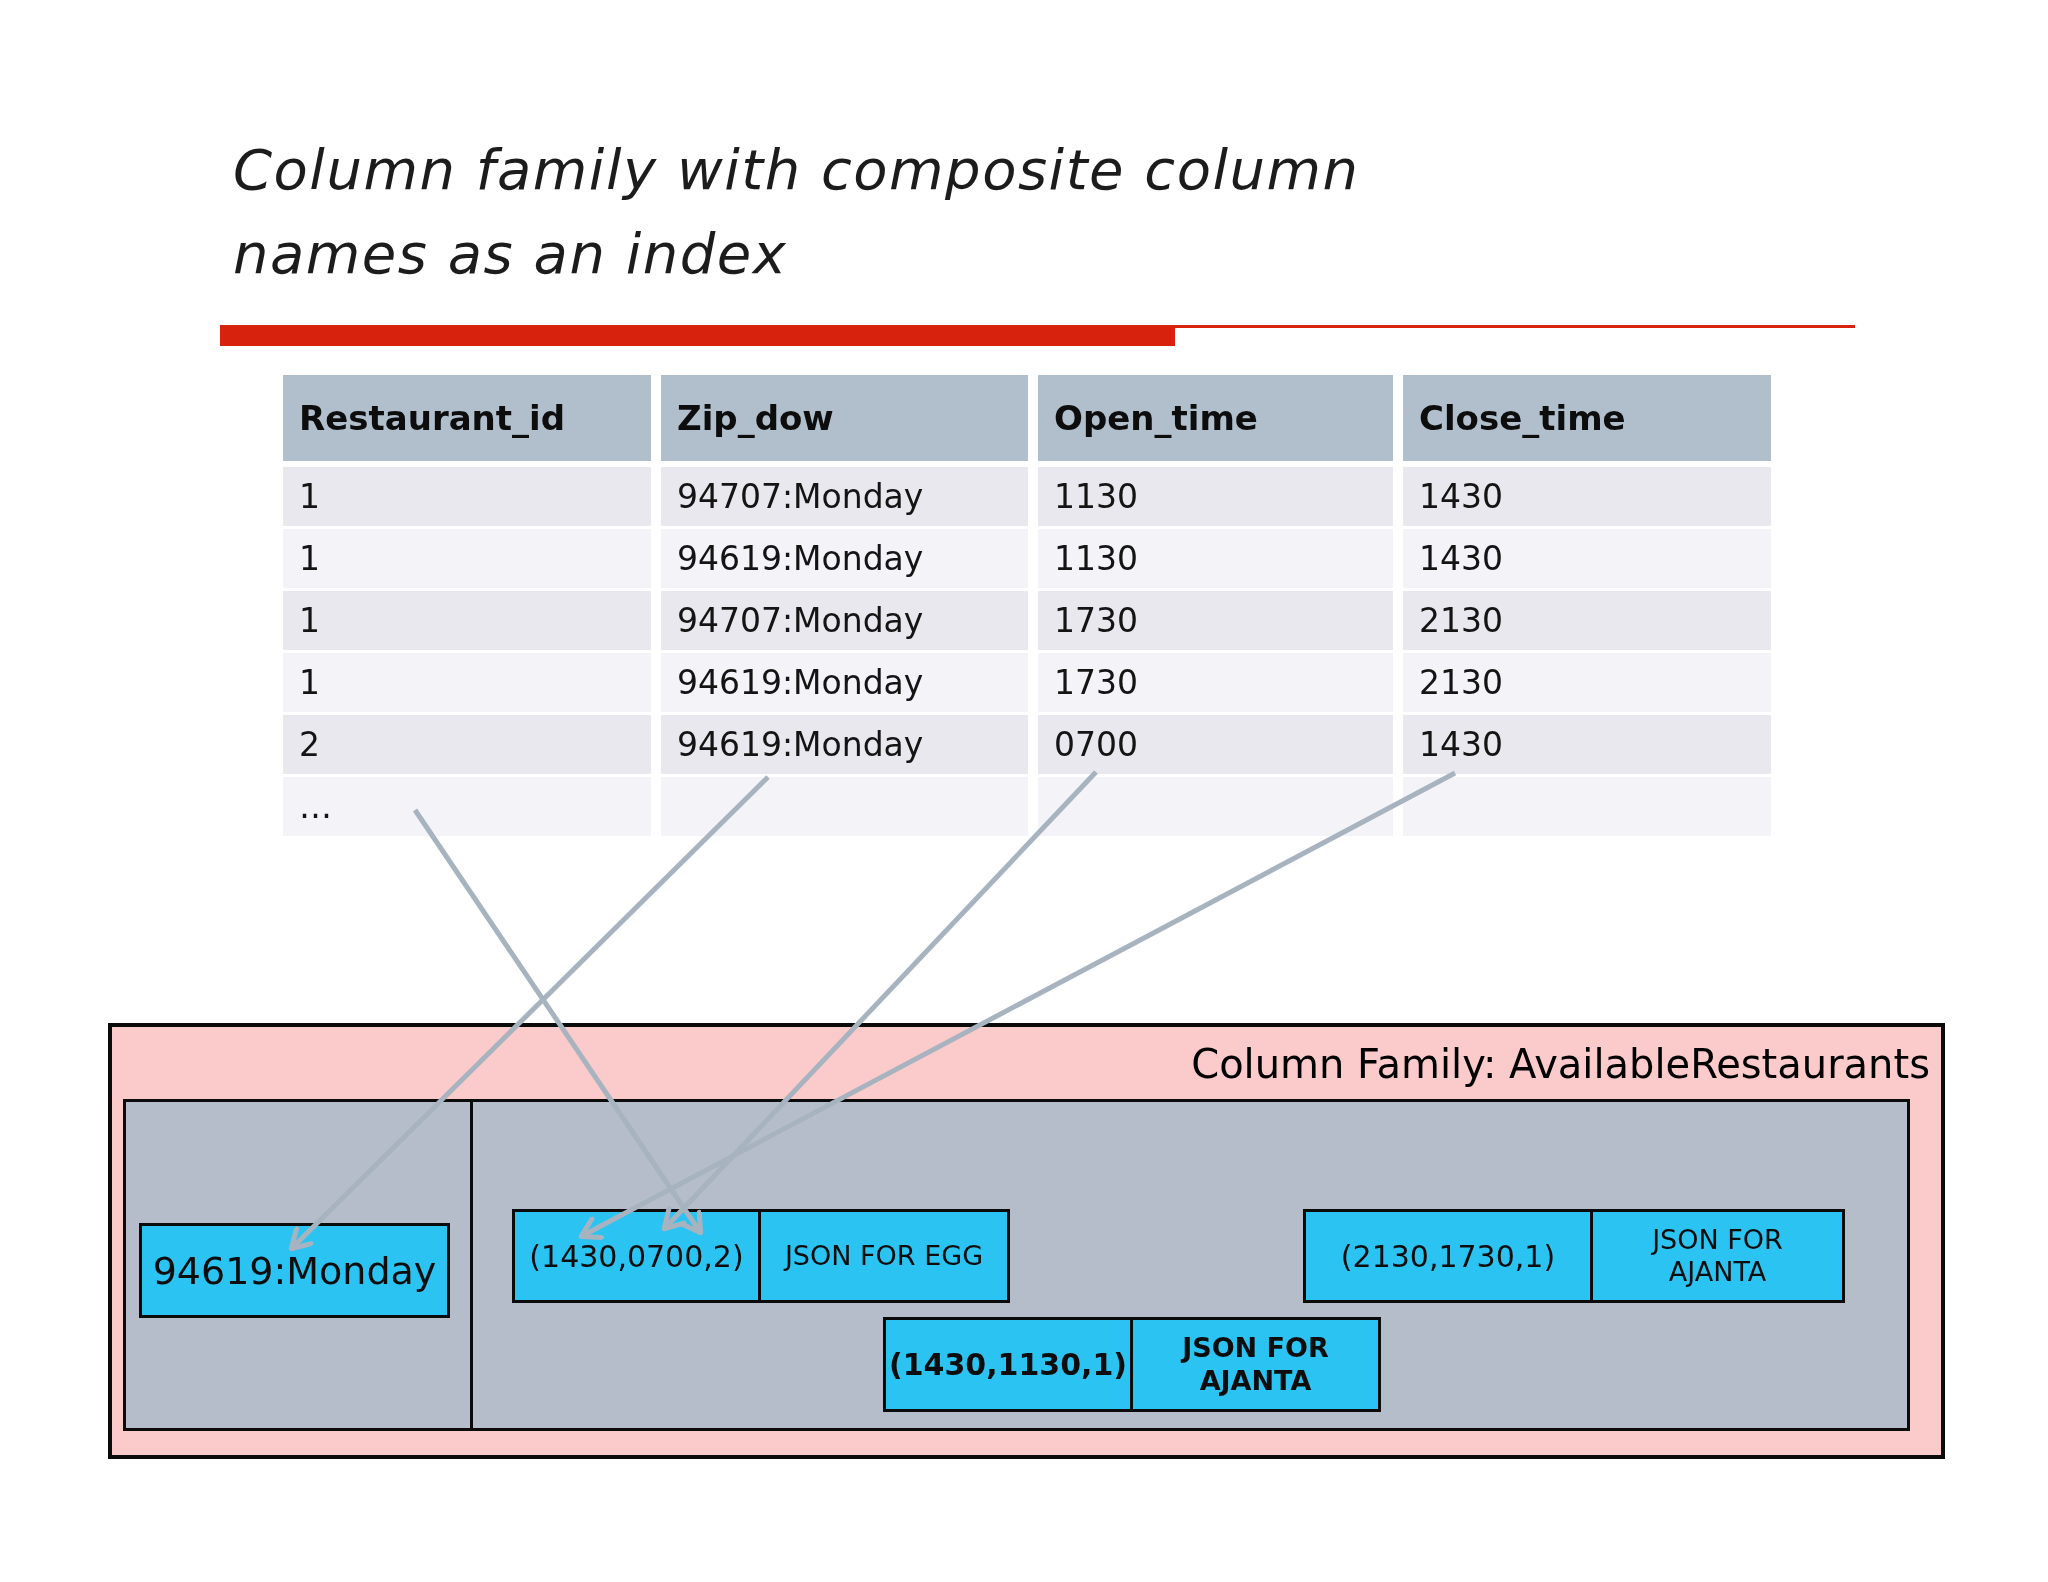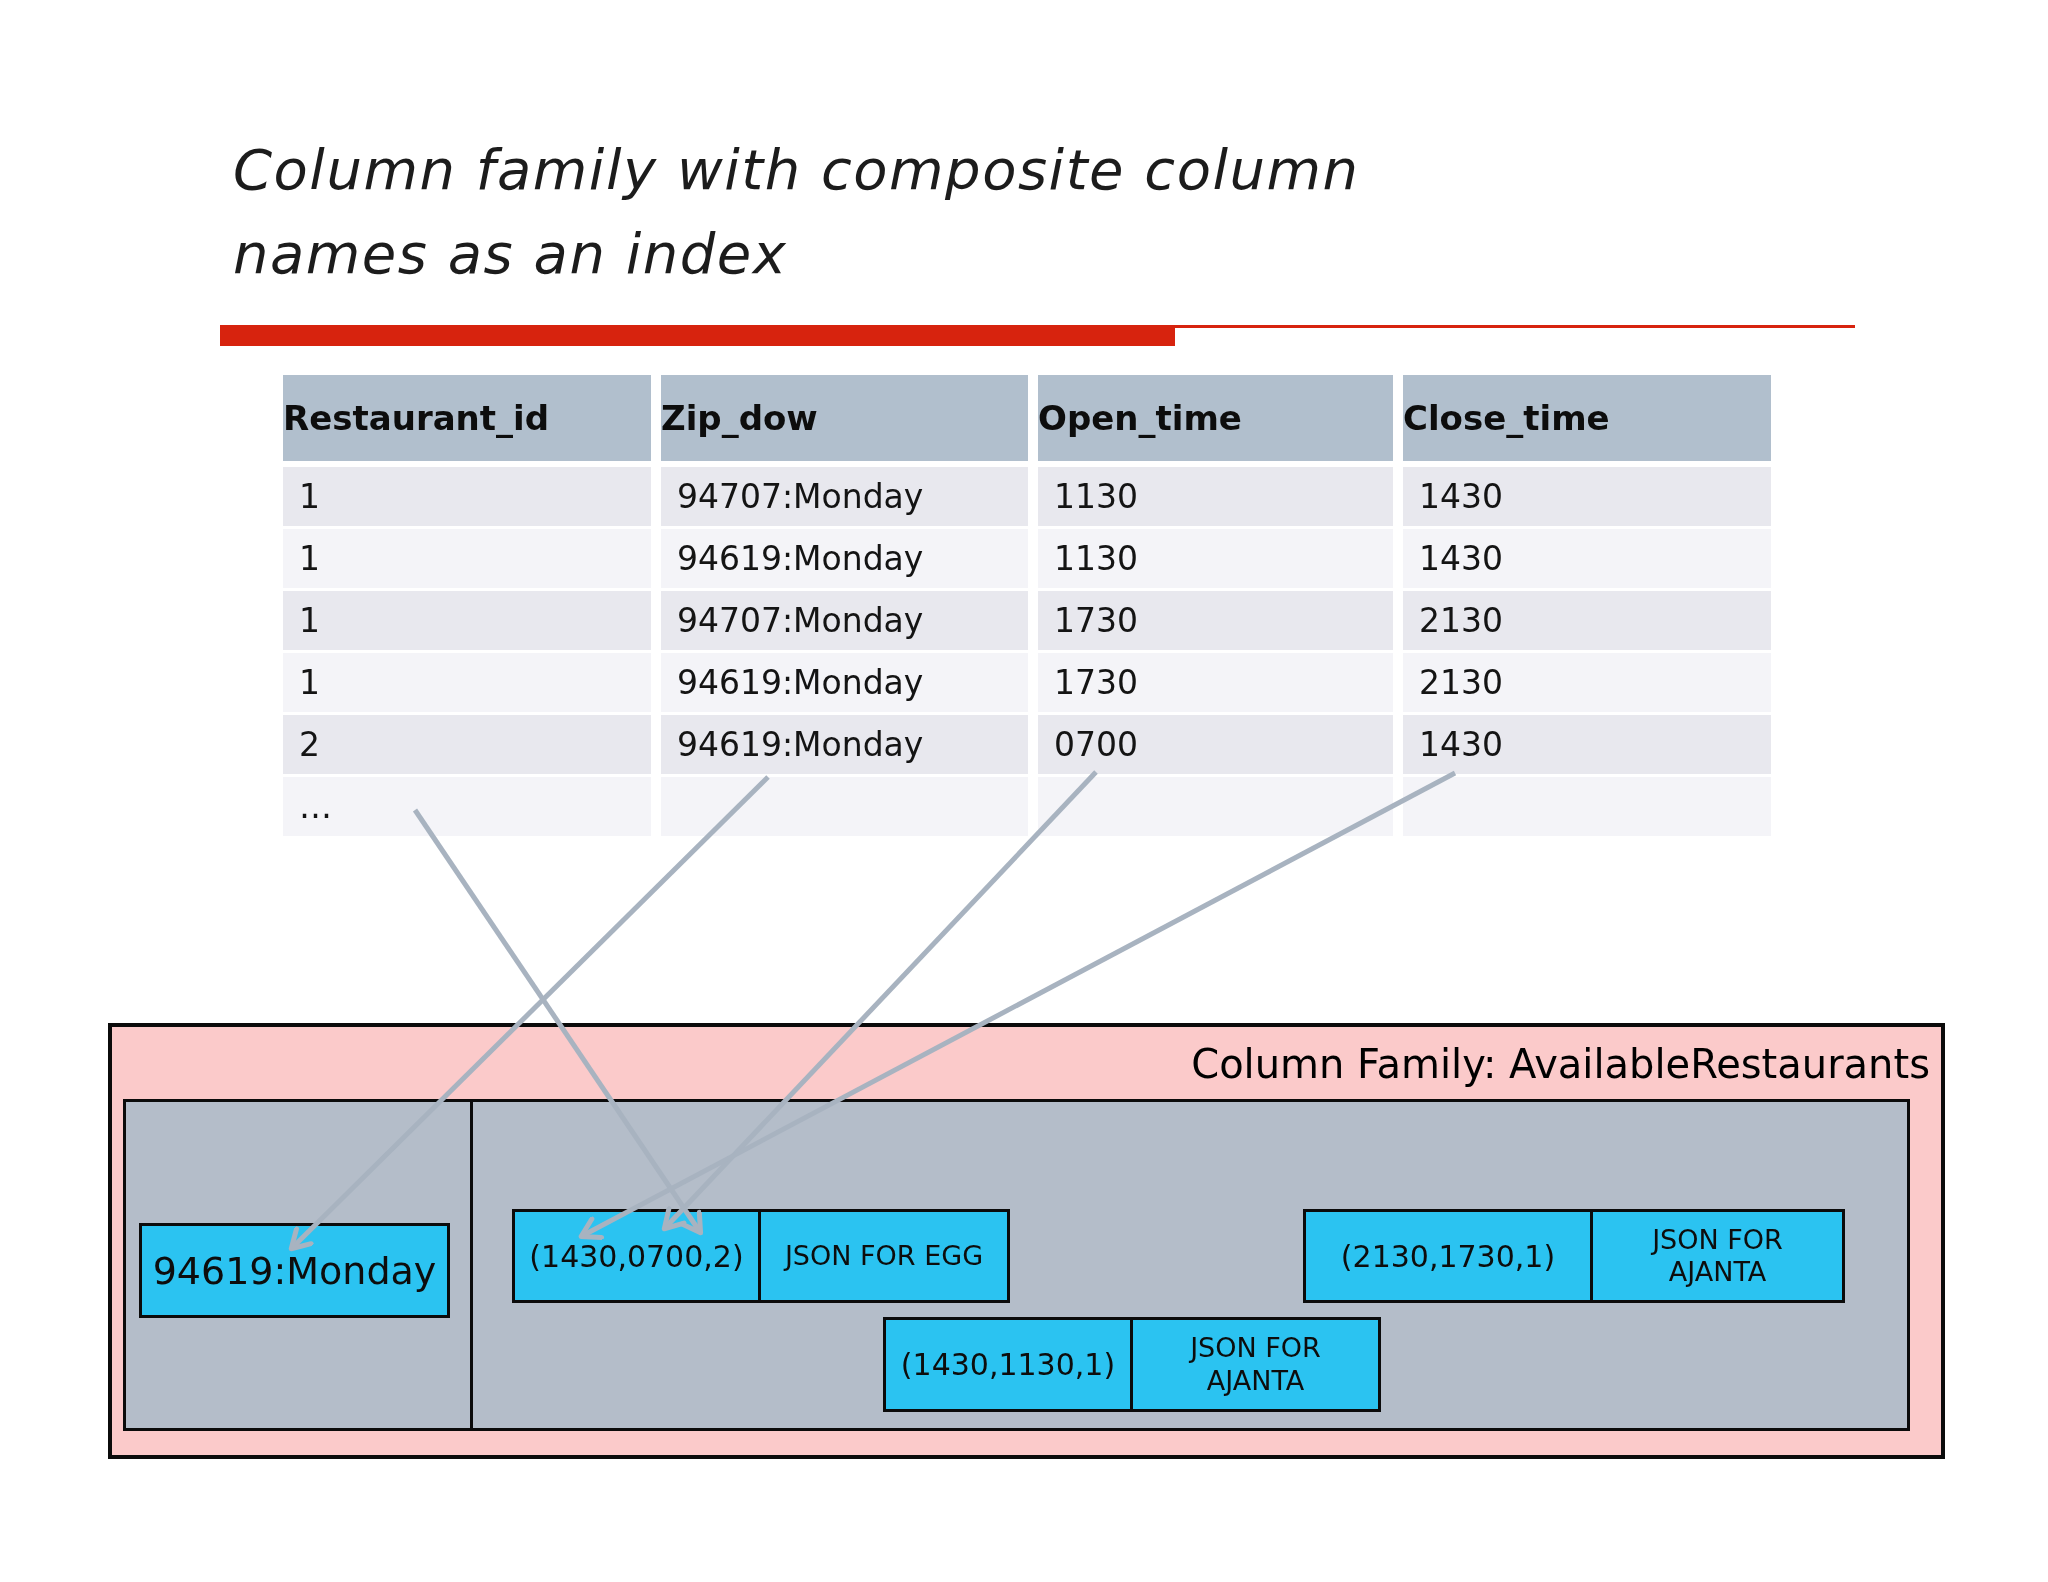--- a/index.html
+++ b/index.html
@@ -33,21 +33,21 @@
   .idx-table { position:absolute; left:283px; top:375px; width:1488px; }
   .t-grid {
     display:grid;
     grid-template-columns:368px 367px 355px 368px;
     column-gap:10px; row-gap:3px;
   }
   .t-head { margin-bottom:6px; }
   .t-head .cell {
     height:86px; background:#b1bfcd;
     font-weight:bold; font-size:34px; color:#0d0d0d;
-    display:flex; align-items:center; 
+    display:flex; align-items:center; padding-left:16px;
   }
   .t-body .cell {
     height:59px; font-size:33px; color:#141414;
     display:flex; align-items:center; padding-left:16px;
   }
   .t-body .r-odd  .cell { background:#e8e8ee; }
   .t-body .r-even .cell { background:#f4f4f8; }
   .t-body .row { display:contents; }
 
   
@@ -83,21 +83,21 @@
   }
   .cf-pair .ncell { font-size:30px; }
   .cf-pair .vcell { border-left:none; font-size:27px; line-height:1.2; text-align:center; }
   .cf-pair .vcell span { display:inline-block; max-width:205px; }
   .pair-egg    { left:512px;  top:1209px; }
   .pair-egg    .ncell { width:249px; height:94px;text-align:center; }
   .pair-egg    .vcell { width:249px; height:94px; }
   .pair-ajanta2{ left:1303px; top:1209px; }
   .pair-ajanta2 .ncell { width:290px; height:94px; }
   .pair-ajanta2 .vcell { width:252px; height:94px; }
-  .pair-ajanta1{ left:883px;  top:1317px; }
+  .pair-ajanta1{ left:883px;  top:1317px;font-weight:bold; }
   .pair-ajanta1 .ncell { width:250px; height:95px; }
   .pair-ajanta1 .vcell { width:248px; height:95px; }
 
   
   .arrow-layer {
     position:absolute; left:0; top:0; width:2048px; height:1582px;
     pointer-events:none; z-index:10;
   }
 </style>
 </head>

